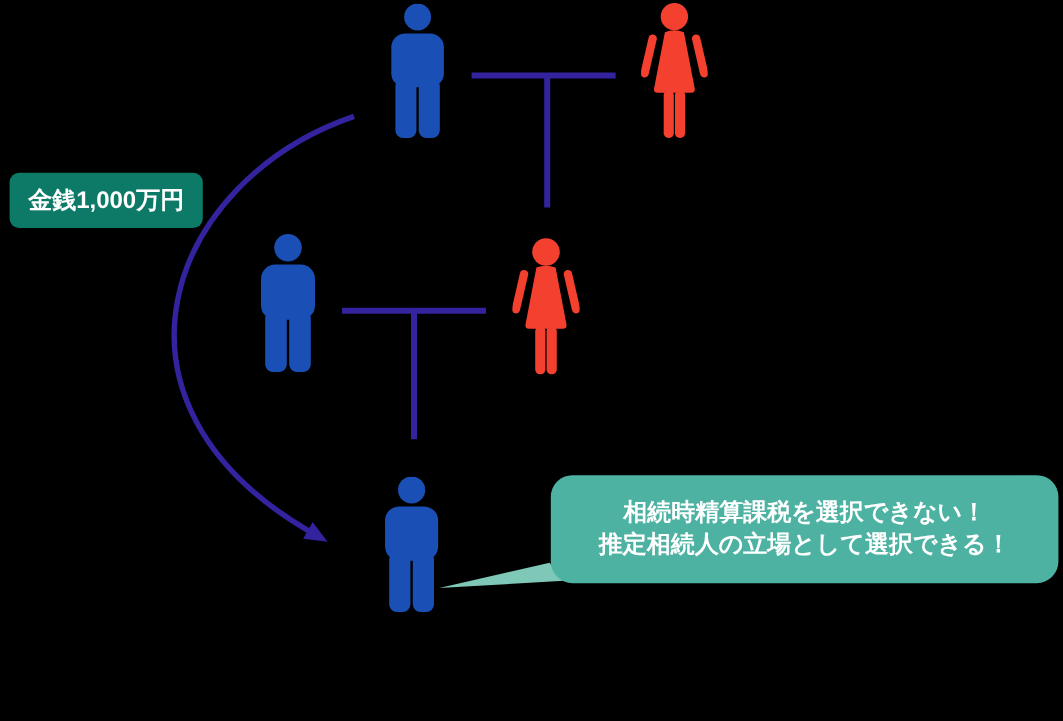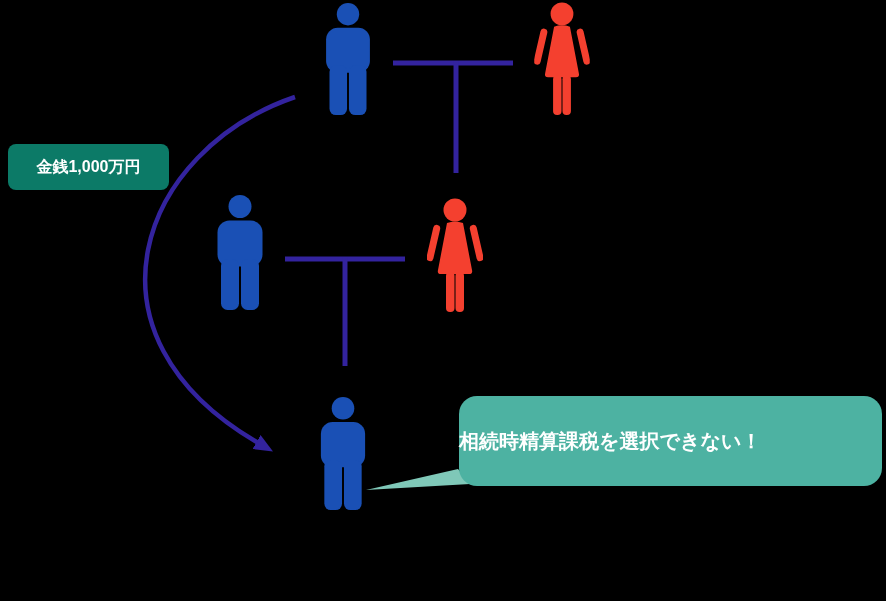--- a/index.html
+++ b/index.html
@@ -53,40 +53,41 @@
   }
   .gift-box {
     position: absolute;
     left: 8px;
     top: 144px;
     width: 161px;
     height: 46px;
     background: var(--gift-box-bg, #0C7A67);
     border-radius: 8px;
     color: var(--gift-box-text, #FFFFFF);
-    font-size: 16px;
+    font-size: 20px;
     font-weight: bold;
     line-height: 22px;
     text-align: center;
     display: flex;
     flex-direction: column;
     justify-content: center;
   }
   .callout {
     position: absolute;
     left: 459px;
     top: 396px;
     width: 423px;
     height: 90px;
     background: var(--callout-bg, #4DB2A2);
     border-radius: 18px;
     color: var(--callout-text, #FFFFFF);
     font-size: 20px;
     font-weight: bold;
     line-height: 27px;
+    text-align: center;
     display: flex;
     flex-direction: column;
     justify-content: center;
   }
   .gift-box span, .callout span {
     display: block;
     white-space: nowrap;
   }
 </style>
 </head>
@@ -146,15 +147,16 @@
   <svg class="figure male-fig" style="left:317px; top:397px;" width="52" height="113" viewBox="0 0 52 115">
     <use href="#male-person"></use>
   </svg>
 
   <div class="gift-box">
     <span>金銭1,000万円</span>
   </div>
 
   <div class="callout">
     <span>相続時精算課税を選択できない！</span>
+    <span>推定相続人の立場として選択できる！</span>
   </div>
 
 </div>
 
 </body></html>

